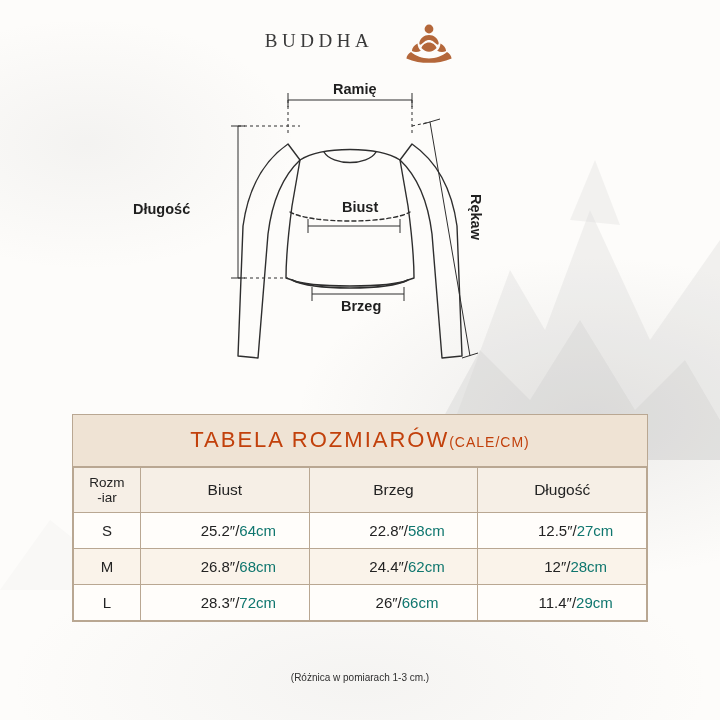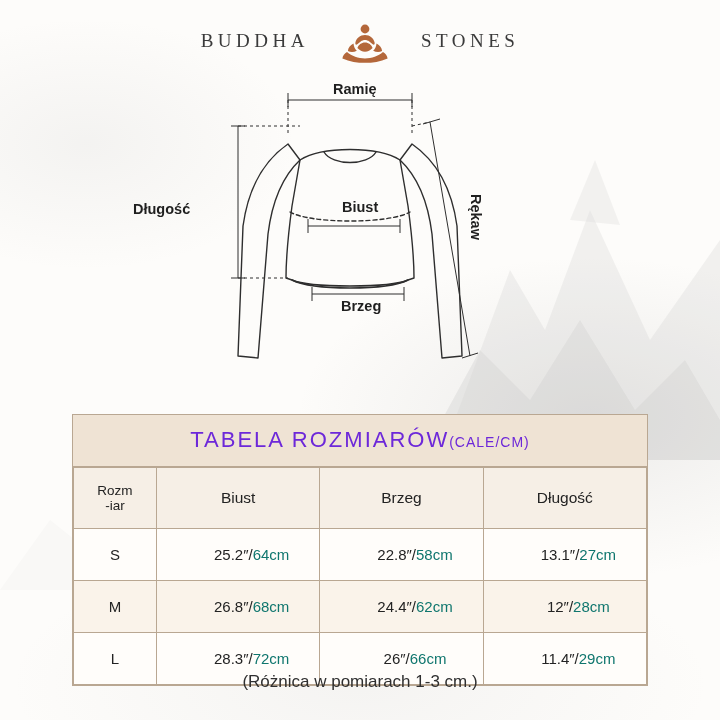--- a/index.html
+++ b/index.html
@@ -103,40 +103,40 @@
     border: 1px solid #b9a792;
     box-sizing: border-box;
     background: #fffdfa;
   }
   .table-title {
     background: #efe3d4;
     text-align: center;
     padding: 12px 0 13px;
     font-size: 22px;
     letter-spacing: 2px;
-    color: #6d28d9;
+    color: #c2410c;
     border-bottom: 1px solid #b9a792;
     font-family: "Liberation Sans", sans-serif;
   }
   .table-title .unit {
     font-size: 14px;
     letter-spacing: 1px;
   }
   table.sizes {
     border-collapse: collapse;
     width: 100%;
     table-layout: fixed;
   }
   table.sizes th, table.sizes td {
     border: 1px solid #b9a792;
     text-align: center;
     font-size: 15px;
     font-weight: normal;
     color: #232323;
-    padding: 8px;
+    padding: 0;
     height: 35px;
   }
   table.sizes thead th {
     background: #f6efe6;
     height: 44px;
     font-size: 15.5px;
   }
   table.sizes thead th.col-size {
     font-size: 13.5px;
     line-height: 1.12;
@@ -148,21 +148,21 @@
   td.cell-size { width: 66px; font-size: 15px; }
   .val-in { color: #232323; margin-left: 27px; }
   .val-cm { color: #0f766e; }
 
   .footnote {
     position: absolute;
     left: 0;
     right: 0;
     top: 672px;
     text-align: center;
-    font-size: 17px;
+    font-size: 10px;
     color: #2f2f2f;
     z-index: 3;
   }
 </style>
 </head>
 <body>
 
 <div class="bg-wash"></div>
 
 <svg class="bg-mtn" viewBox="0 0 300 420">
@@ -179,21 +179,20 @@
   <svg class="logo-mark" viewBox="0 0 52 46">
     <g fill="#b4673a">
       <circle cx="26" cy="11" r="4.4"></circle>
       <path d="M26 17 c-5 0-8.6 3.2-9.6 7.6 c-.4 1.8 .6 2.6 1.9 1.6 l3.4-2.6 c1.3-1 2.8-1.5 4.3-1.5 s3 .5 4.3 1.5 l3.4 2.6 c1.3 1 2.3 .2 1.9-1.6 C34.6 20.2 31 17 26 17 Z"></path>
       <path d="M26 24.5 c-3.6 0-6.6 2.4-7.6 5.6 c2.2 2.4 4.8 3.6 7.6 3.6 s5.4-1.2 7.6-3.6 c-1-3.2-4-5.6-7.6-5.6 Z"></path>
       <path d="M14.5 25.5 c-3.4 1.6-5.4 4.4-5.6 7.6 c3 1.4 6.1 1.2 8.9-.4 c-2-2-3.1-4.4-3.3-7.2 Z"></path>
       <path d="M37.5 25.5 c3.4 1.6 5.4 4.4 5.6 7.6 c-3 1.4-6.1 1.2-8.9-.4 c2-2 3.1-4.4 3.3-7.2 Z"></path>
       <path d="M8 34 c-2.6 1.6-4.2 3.8-4.6 6.4 c7.2 3.2 15 4.4 22.6 4.4 s15.4-1.2 22.6-4.4 c-.4-2.6-2-4.8-4.6-6.4 c-4.8 4.2-11.2 6.4-18 6.4 S12.8 38.2 8 34 Z"></path>
     </g>
   </svg>
-  <span class="logo-word">STONES</span>
 </div>
 
 <div class="diagram">
   <svg width="720" height="330" viewBox="0 0 720 330">
     <g fill="none" stroke="#2e2e2e" stroke-width="1.4" stroke-linejoin="round" stroke-linecap="round">
 
       <path d="M288 78 C262 96 248 124 243 160 L238 290 L258 292 L268 168 C272 136 283 110 300 94 Z"></path>
 
       <path d="M412 78 C438 96 452 124 457 160 L462 290 L442 292 L432 168 C428 136 417 110 400 94 Z"></path>
 
@@ -258,21 +257,21 @@
         <th>Biust</th>
         <th>Brzeg</th>
         <th>Długość</th>
       </tr>
     </thead>
     <tbody>
       <tr>
         <td class="cell-size">S</td>
         <td><span class="val-in">25.2″/</span><span class="val-cm">64cm</span></td>
         <td><span class="val-in">22.8″/</span><span class="val-cm">58cm</span></td>
-        <td><span class="val-in">13.1″/</span><span class="val-cm">27cm</span></td>
+        <td><span class="val-in">12.5″/</span><span class="val-cm">27cm</span></td>
       </tr>
       <tr class="alt">
         <td class="cell-size">M</td>
         <td><span class="val-in">26.8″/</span><span class="val-cm">68cm</span></td>
         <td><span class="val-in">24.4″/</span><span class="val-cm">62cm</span></td>
         <td><span class="val-in">12″/</span><span class="val-cm">28cm</span></td>
       </tr>
       <tr>
         <td class="cell-size">L</td>
         <td><span class="val-in">28.3″/</span><span class="val-cm">72cm</span></td>

